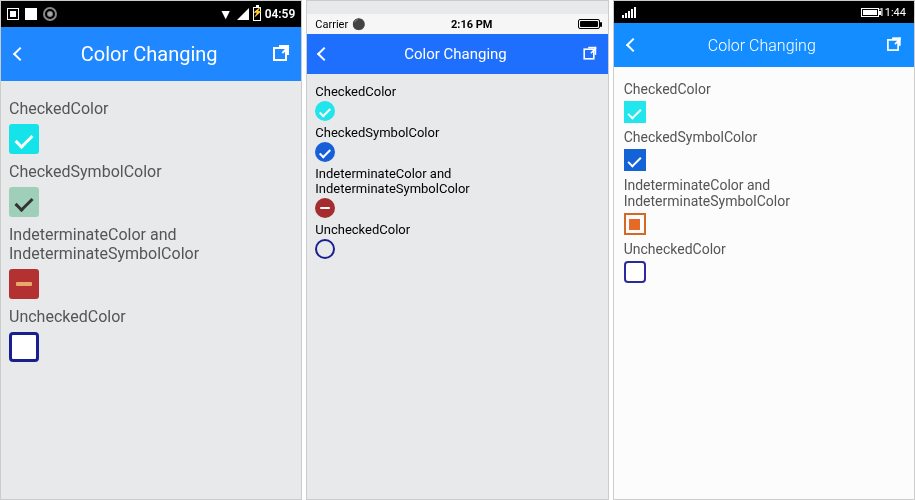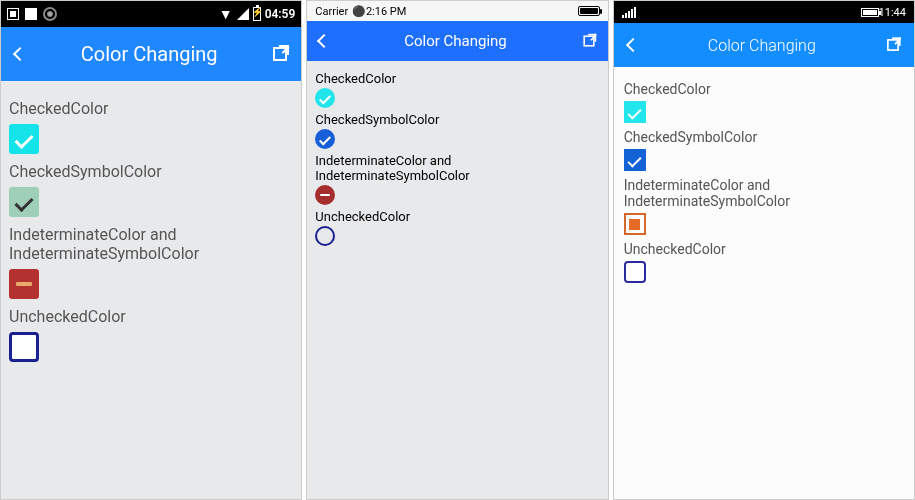--- a/index.html
+++ b/index.html
@@ -62,23 +62,23 @@
   .cb-cyan { background:#14e3ea;}
   .cb-green { background:#a0cfb9;}
   .cb-red { background:#b43131; width:30px;height:30px;border-radius:4px;}
   .cb-red .dash{width:16px;height:4px;background:#e8a96a;border-radius:1px;}
   .cb-empty { width:30px;height:30px;border:3px solid #1a1f8f;border-radius:4px;background:#fff;}
   .check-w::before{content:"";display:block;width:7px;height:14px;border:solid #fff;border-width:0 3px 3px 0;transform:rotate(45deg);}
   .check-b::before{content:"";display:block;width:7px;height:14px;border:solid #333;border-width:0 3px 3px 0;transform:rotate(45deg);}
 
   
   .ios .statusbar {
-    background:#f6f6f6;height:20px;display:flex;align-items:center;padding:0 8px;font-size:11px;color:#000;
-  }
-  .ios .statusbar .mid{flex:1;text-align:left;font-weight:400;}
+    background:#f6f6f6;height:20px;display:flex;align-items:center;padding:0 8px;font-size:11px;color:#000;margin-top:13px;
+  }
+  .ios .statusbar .mid{flex:1;text-align:center;font-weight:700;}
   .ios .statusbar .r{margin-left:auto;display:flex;gap:4px;align-items:center;}
   .ios .appbar{
     background:#1f6fff;color:#fff;height:40px;display:flex;align-items:center;padding:0 12px;font-size:15px;
   }
   .ios .appbar .title{flex:1;text-align:center;}
   .ios .content{padding:6px 8px;font-size:13px;color:#000;}
   .ios .label{margin:4px 0 2px;font-weight:400;}
   .ios .cb{width:20px;height:20px;border-radius:50%;display:flex;align-items:center;justify-content:center;margin-bottom:2px;}
   .ios .cb-cyan{background:#22e5eb;}
   .ios .cb-blue{background:#175fd8;}

